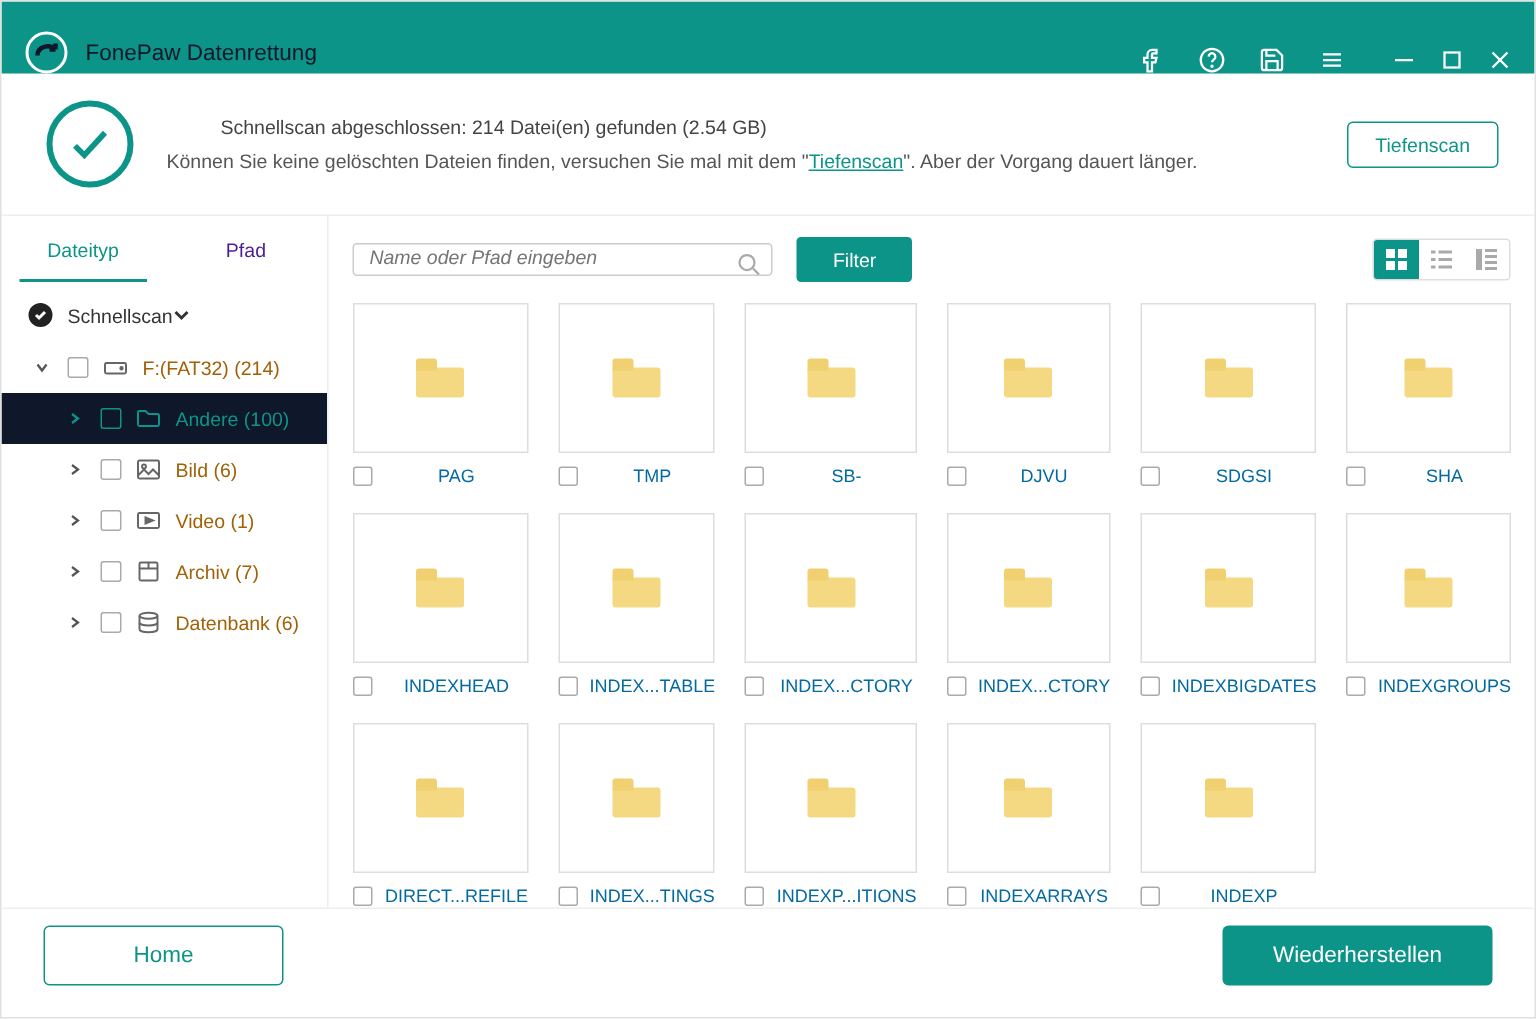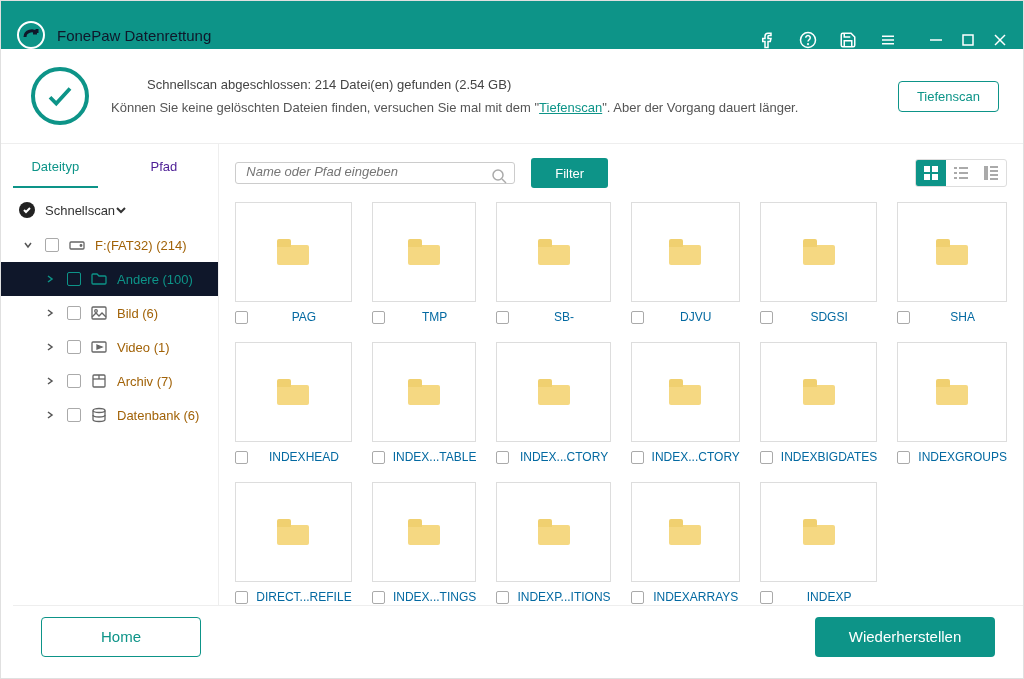--- a/index.html
+++ b/index.html
@@ -67,21 +67,21 @@
   .item { display:flex; flex-direction:column; }
   .thumb { border: 1px solid #ddd; height: 100px; display:flex; align-items:center; justify-content:center; background:#fff; }
   .folder-icon { width: 32px; height: 26px; position: relative; }
   .folder-icon::before { content:""; position:absolute; bottom:0; left:0; right:0; height:20px; background:#f5d882; border-radius:2px; }
   .folder-icon::after { content:""; position:absolute; top:0; left:0; width:14px; height:8px; background:#f0d070; border-radius:2px 2px 0 0; }
   .item-row { display:flex; align-items:center; gap:8px; margin-top:8px; }
   .item-check { width:13px; height:13px; border:1px solid #aaa; border-radius:2px; flex-shrink:0; }
   .item-label { color:#0369a1; font-size:12px; flex:1; text-align:center; white-space:nowrap; overflow:hidden; text-overflow:ellipsis; }
   
   
-  .footer { height: 62px; display:flex; align-items:center; justify-content:space-between; padding: 0 28px; border-top: 1px solid #eee; margin-left: 12px; }
+  .footer { height: 62px; display:flex; align-items:center; justify-content:space-between; padding: 0 28px; border-top: 1px solid #eee; }
   .home-btn { border: 1px solid #0d9488; color: #0d9488; background:#fff; width: 160px; height: 40px; border-radius:4px; cursor:pointer; font-size:15px; }
   .recover-btn { background:#0d9488; color:#fff; border:none; width: 180px; height: 40px; border-radius:4px; cursor:pointer; font-size:15px; }
 </style>
 </head>
 <body>
 
 <div class="titlebar">
   <div class="titlebar-left">
     <div class="logo-circle">
       <svg viewBox="0 0 24 24" fill="none" stroke="currentColor" stroke-width="3">

